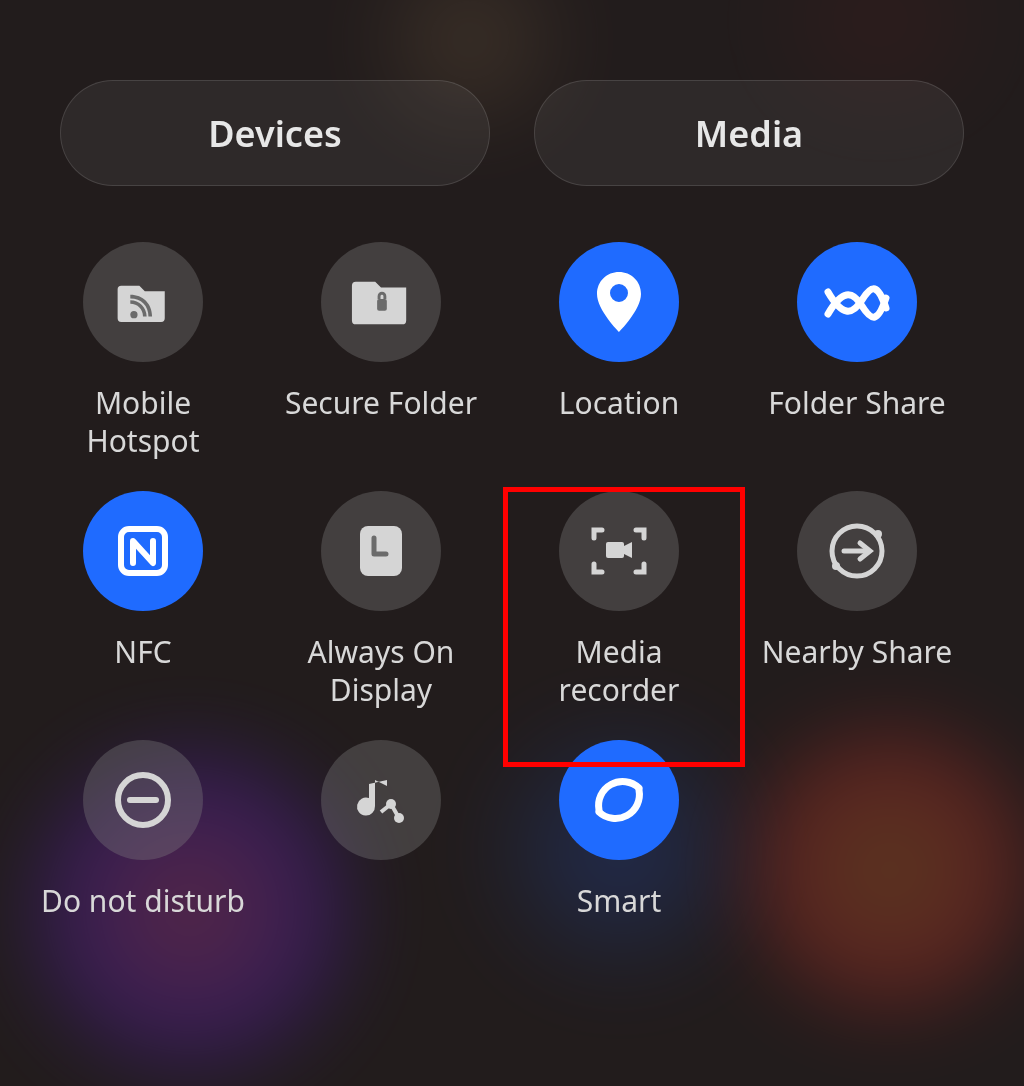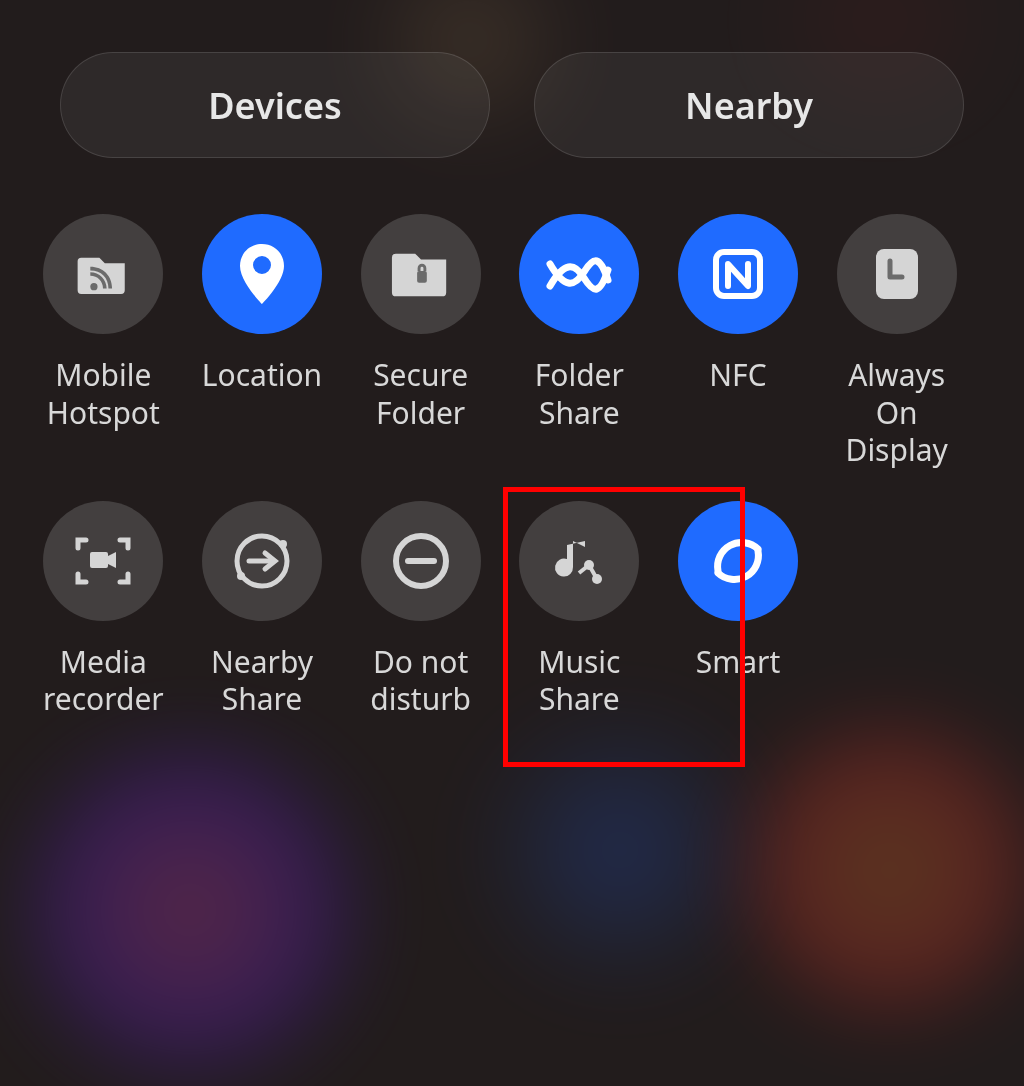--- a/index.html
+++ b/index.html
@@ -19,39 +19,40 @@
   .bg-blob.c{width:300px;height:300px;left:740px;top:720px;background:radial-gradient(circle,#ff9030 0%,#ff2d2d 60%,transparent 70%);}
   .bg-blob.d{width:260px;height:200px;left:340px;top:-60px;background:radial-gradient(circle,#c9a26a 0%,transparent 70%);opacity:.18;}
   .bg-blob.e{width:320px;height:200px;left:720px;top:-80px;background:radial-gradient(circle,#6b2020 0%,transparent 70%);opacity:.18;}
 
   .container{position:absolute;inset:0;}
 
   .header{
     display:flex;
     gap:44px;
     padding:52px 60px 0 60px;
+    margin-top:28px;
   }
   .header-btn{
     flex:1;
     height:106px;
     border-radius:53px;
     background:rgba(120,120,120,.15);
     border:1px solid rgba(255,255,255,.12);
     display:flex;
     align-items:center;
     justify-content:center;
     font-size:36px;
     font-weight:600;
     color:#e7e7e7;
     box-sizing:border-box;
   }
 
   .grid{
     display:grid;
-    grid-template-columns:repeat(6,1fr);
+    grid-template-columns:repeat(4,1fr);
     column-gap:10px;
     row-gap:28px;
     padding:56px 64px 0 40px;
     gap:32px;
   }
   .tile{
     display:flex;
     flex-direction:column;
     align-items:center;
     position:relative;
@@ -92,21 +93,21 @@
 <div class="bg-blob d"></div>
 <div class="bg-blob e"></div>
 
 <div class="container">
 
   <div class="header">
     <div class="header-btn">
       <span>Devices</span>
     </div>
     <div class="header-btn">
-      <span>Nearby</span>
+      <span>Media</span>
     </div>
   </div>
 
   <div class="grid">
 
     <div class="tile">
       <div class="circle off">
         <span>
           <svg width="58" height="58" viewBox="0 0 64 64" fill="currentColor">
             <path d="M8 14h20l6 6h22v30a4 4 0 0 1-4 4H8a4 4 0 0 1-4-4V18a4 4 0 0 1 4-4z" fill="currentColor"></path>
@@ -115,41 +116,41 @@
               <path d="M0 6v4c8 0 14 6 14 14h4C18 14 10 6 0 6z"></path>
               <path d="M0 0v4c12 0 20 8 20 20h4C24 10 14 0 0 0z"></path>
             </g>
           </svg>
         </span>
       </div>
       <div class="label">Mobile Hotspot</div>
     </div>
 
     <div class="tile">
-      <div class="circle on">
-        <span>
-          <svg width="52" height="64" viewBox="0 0 52 64" fill="currentColor">
-            <path d="M26 2c-12 0-22 9-22 22 0 16 22 38 22 38s22-22 22-38C48 11 38 2 26 2zm0 30a9 9 0 1 1 0-18 9 9 0 0 1 0 18z"></path>
-          </svg>
-        </span>
-      </div>
-      <div class="label">Location</div>
-    </div>
-
-    <div class="tile">
       <div class="circle off">
         <span>
           <svg width="62" height="58" viewBox="0 0 64 58" fill="currentColor">
             <path d="M6 8h20l6 6h26v34a4 4 0 0 1-4 4H6a4 4 0 0 1-4-4V12a4 4 0 0 1 4-4z"></path>
             <rect x="28" y="26" width="10" height="12" rx="2" fill="#6b6b6b"></rect>
             <path d="M30 26v-3a3 3 0 0 1 6 0v3" stroke="#6b6b6b" stroke-width="3" fill="none"></path>
           </svg>
         </span>
       </div>
       <div class="label">Secure Folder</div>
+    </div>
+
+    <div class="tile">
+      <div class="circle on">
+        <span>
+          <svg width="52" height="64" viewBox="0 0 52 64" fill="currentColor">
+            <path d="M26 2c-12 0-22 9-22 22 0 16 22 38 22 38s22-22 22-38C48 11 38 2 26 2zm0 30a9 9 0 1 1 0-18 9 9 0 0 1 0 18z"></path>
+          </svg>
+        </span>
+      </div>
+      <div class="label">Location</div>
     </div>
 
     <div class="tile">
       <div class="circle on">
         <span>
           <svg width="70" height="40" viewBox="0 0 70 40" fill="none" stroke="currentColor" stroke-width="7" stroke-linecap="round">
             <path d="M6 32 C 20 8, 30 8, 40 24 S 56 40, 64 16"></path>
             <path d="M6 10 C 20 34, 30 34, 40 18 S 56 2, 64 26"></path>
           </svg>
         </span>
@@ -230,21 +231,20 @@
         <span>
           <svg width="60" height="60" viewBox="0 0 60 60" fill="currentColor">
             <path d="M24 10 v26 a9 9 0 1 1-6-8 V14 l18-4 v6z"></path>
             <circle cx="40" cy="34" r="5"></circle>
             <circle cx="48" cy="48" r="5"></circle>
             <path d="M40 34 L48 48" stroke="currentColor" stroke-width="4"></path>
             <path d="M30 42 L40 34" stroke="currentColor" stroke-width="4"></path>
           </svg>
         </span>
       </div>
-      <div class="label">Music Share</div>
     </div>
 
     <div class="tile">
       <div class="circle on">
         <span>
           <svg width="64" height="64" viewBox="0 0 64 64" fill="none" stroke="currentColor" stroke-width="7" stroke-linecap="round">
             <path d="M52 20 A24 24 0 0 0 12 42"></path>
             <path d="M12 44 A24 24 0 0 0 52 22"></path>
           </svg>
         </span>

